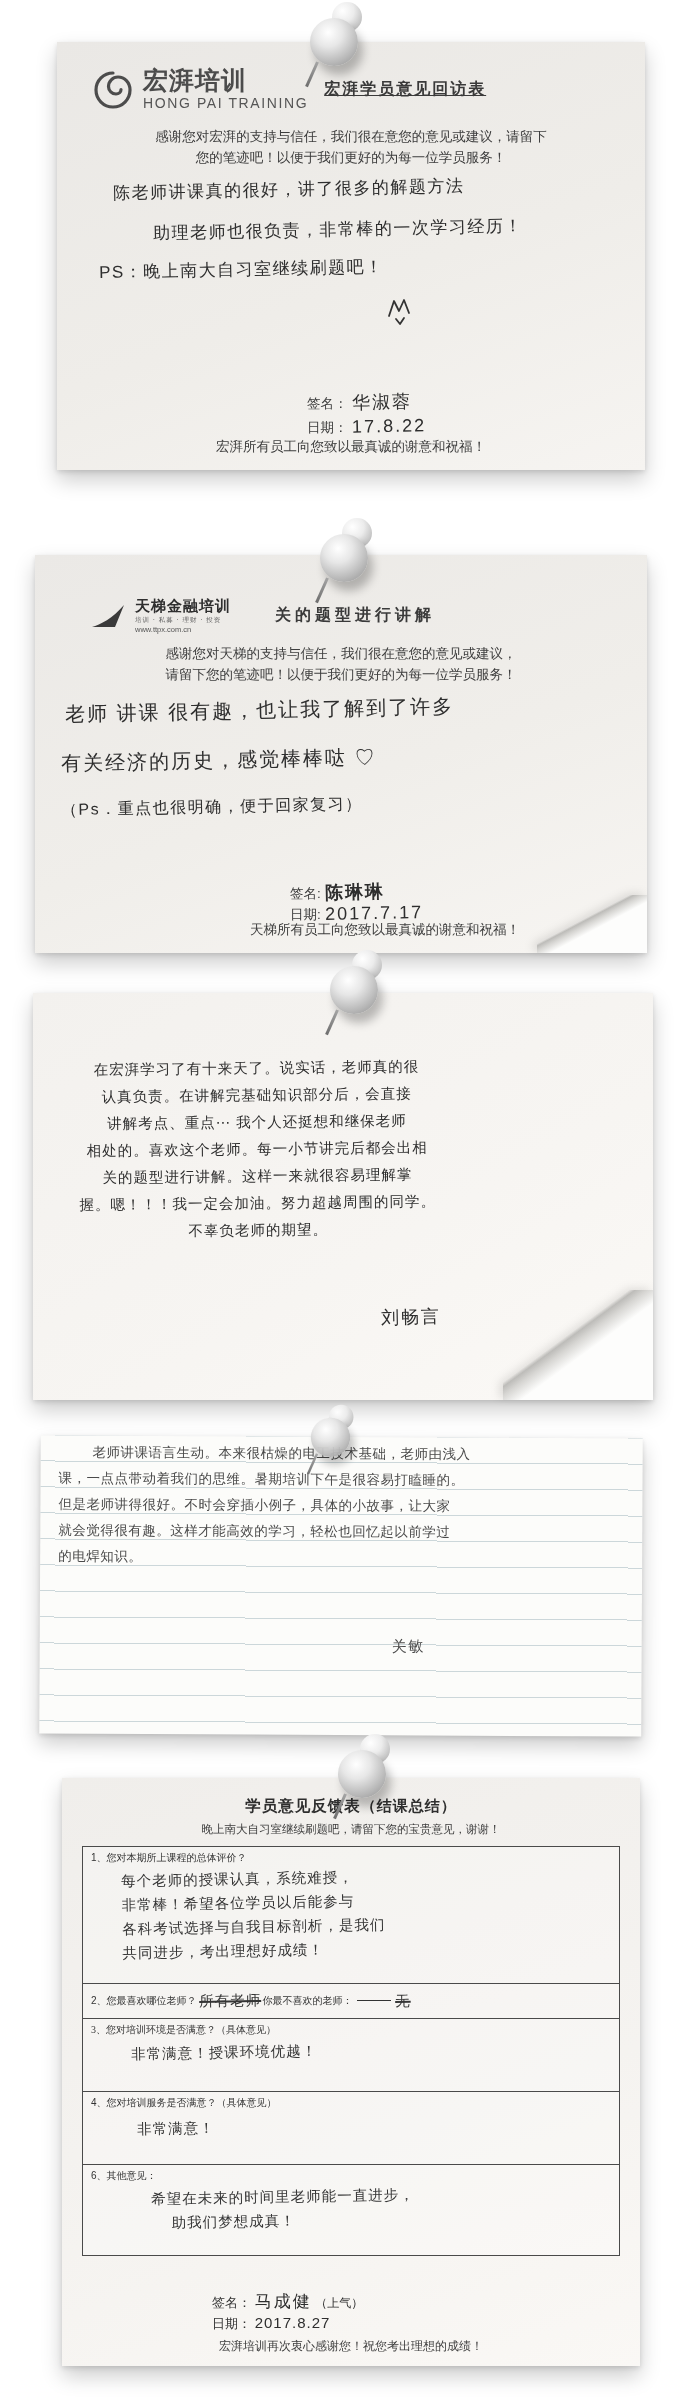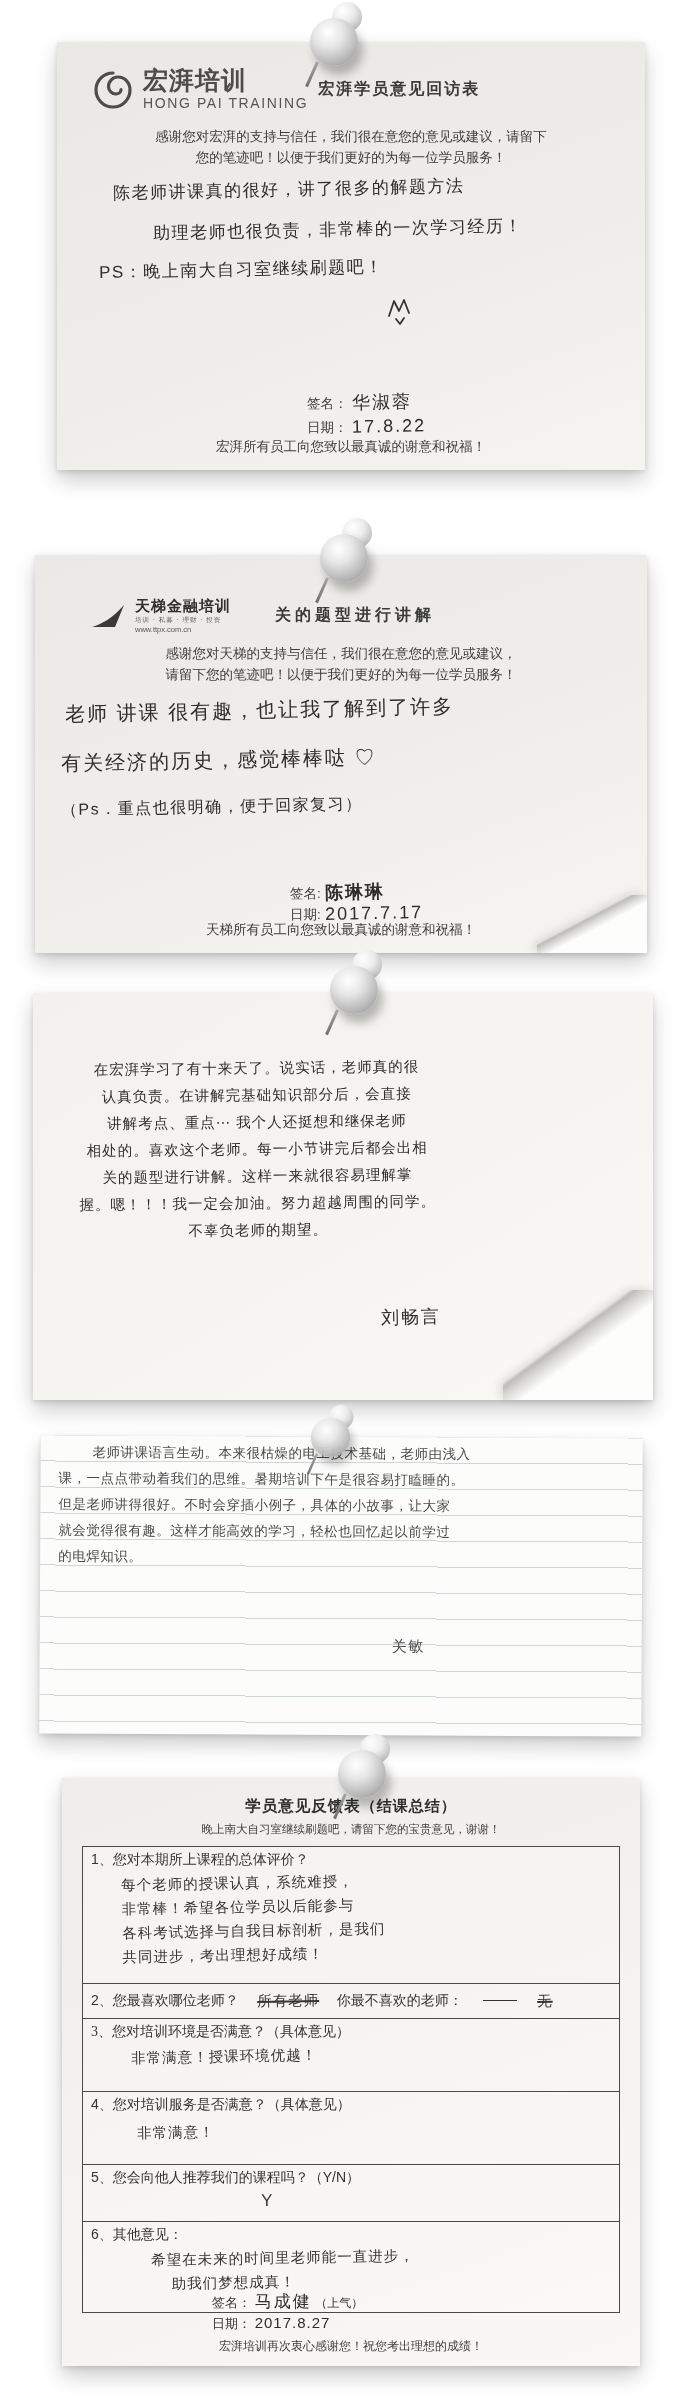--- a/index.html
+++ b/index.html
@@ -64,24 +64,24 @@
             transform:rotate(-.6deg);white-space:nowrap;}
   .hw4{color:#4a4a4a;font-size:13.5px;line-height:26px;letter-spacing:.5px;transform:none;}
 
   
   .f5title{position:absolute;top:18px;width:100%;text-align:center;font-weight:bold;font-size:15.5px;color:#2e2e2e;letter-spacing:1px;}
   .f5title .note{font-size:15px;font-weight:bold;}
   .f5sub{position:absolute;top:44px;width:100%;text-align:center;font-size:11.5px;color:#3d3d3d;}
   .ftable{position:absolute;left:20px;top:68px;width:536px;border:1.5px solid #4a4a4a;background:rgba(255,255,255,.25);}
   .frow{border-bottom:1px solid #4a4a4a;padding:4px 8px;position:relative;}
   .frow:last-child{border-bottom:none;}
-  .fq{font-size:14px;color:#333;}
+  .fq{font-size:10px;color:#333;}
   .fa{color:#353535;font-size:14.5px;letter-spacing:1px;transform:rotate(-1deg);transform-origin:left top;}
   .fa div{line-height:24px;white-space:nowrap;}
-  .r1{height:128px;} .r2{height:26px;display:flex;align-items:center;gap:18px;}
+  .r1{height:128px;} .r2{height:26px;display:flex;align-items:center;gap:2px;}
   .r3{height:64px;font-family:Liberation Serif, serif;} .r4{height:64px;} .r5{height:48px;} .r6{height:82px;}
   .strike{text-decoration:line-through;text-decoration-thickness:1.5px;}
   .dash{display:inline-block;width:34px;border-bottom:1.5px solid #333;height:1px;margin:0 2px 3px 2px;}
   .f5sig{position:absolute;top:512px;left:150px;font-size:13px;color:#333;}
   .f5sig .hwname{font-size:17px;letter-spacing:2px;color:#2e2e2e;}
   .f5sig .hwnote{font-size:12px;color:#2e2e2e;}
   .f5date{position:absolute;top:536px;left:150px;font-size:13px;color:#333;}
   .f5date .hwdate{font-size:15px;letter-spacing:1px;color:#2e2e2e;}
   .f5footer{position:absolute;top:560px;width:100%;text-align:center;font-size:12px;color:#3d3d3d;}
 
@@ -96,21 +96,21 @@
     <div class="brandrow" style="left:36px;top:26px;">
       <span>
         <svg width="40" height="40" viewBox="0 0 40 40">
           <path d="M20 3 a17 17 0 1 0 17 17 c0-7.5-5.5-13-12-13 a9.5 9.5 0 0 0-9.5 9.5 c0 4.5 3.5 7.5 7.5 7.5 c3 0 5-2 5-4.5" fill="none" stroke="#4c4c4c" stroke-width="3.2" stroke-linecap="round"></path>
         </svg>
       </span>
       <span>
         <span class="brand-cn">宏湃培训</span>
         <span class="brand-en">HONG PAI TRAINING</span>
       </span>
-      <span class="ftitle" style="">宏湃学员意见回访表</span>
+      <span class="ftitle" style="margin-left:6px;text-decoration:underline;">宏湃学员意见回访表</span>
     </div>
 
     <p class="intro" style="top:84px;margin:0;">
       <span>感谢您对宏湃的支持与信任，我们很在意您的意见或建议，请留下</span><br>
       <span>您的笔迹吧！以便于我们更好的为每一位学员服务！</span>
     </p>
 
     <span class="hw" style="left:56px;top:136px;">陈老师讲课真的很好，讲了很多的解题方法</span>
     <span class="hw" style="left:96px;top:176px;">助理老师也很负责，非常棒的一次学习经历！</span>
     <span class="hw" style="left:42px;top:216px;">PS：晚上南大自习室继续刷题吧！</span>
@@ -158,21 +158,21 @@
     <span class="hw" style="left:26px;top:242px;font-size:16px;">（Ps．重点也很明确，便于回家复习）</span>
 
     <div style="position:absolute;left:255px;top:325px;">
       <span class="siglabel">签名:</span>
       <span class="hw-sig hw" style="position:static;display:inline-block;font-weight:bold;">陈琳琳</span>
     </div>
     <div style="position:absolute;left:255px;top:348px;">
       <span class="siglabel">日期:</span>
       <span class="hw-sig hw" style="position:static;display:inline-block;">2017.7.17</span>
     </div>
-    <div class="cfooter" style="top:366px;">天梯所有员工向您致以最真诚的谢意和祝福！</div>
+    <div class="cfooter" style="top:366px;padding-left:44px;">天梯所有员工向您致以最真诚的谢意和祝福！</div>
     <div class="curl small"></div>
   </section>
 
   <section class="card card3">
     <div class="hw-block" style="left:46px;top:62px;">
       <div>在宏湃学习了有十来天了。说实话，老师真的很</div>
       <div>认真负责。在讲解完基础知识部分后，会直接</div>
       <div>讲解考点、重点⋯ 我个人还挺想和继保老师</div>
       <div>相处的。喜欢这个老师。每一小节讲完后都会出相</div>
       <div>关的题型进行讲解。这样一来就很容易理解掌</div>
@@ -218,24 +218,20 @@
         <span class="fa strike">无</span>
       </div>
       <div class="frow r3">
         <div class="fq">3、您对培训环境是否满意？（具体意见）</div>
         <div class="fa" style="margin:8px 0 0 40px;">非常满意！授课环境优越！</div>
       </div>
       <div class="frow r4">
         <div class="fq">4、您对培训服务是否满意？（具体意见）</div>
         <div class="fa" style="margin:10px 0 0 46px;">非常满意！</div>
       </div>
-      <div class="frow r5">
-        <div class="fq">5、您会向他人推荐我们的课程吗？（Y/N）</div>
-        <div class="fa" style="margin:4px 0 0 170px;font-size:17px;">Y</div>
-      </div>
       <div class="frow r6">
         <div class="fq">6、其他意见：</div>
         <div class="fa" style="margin:4px 0 0 60px;">
           <div>希望在未来的时间里老师能一直进步，</div>
           <div style="margin-left:20px;">助我们梦想成真！</div>
         </div>
       </div>
     </div>
 
     <div class="f5sig">

